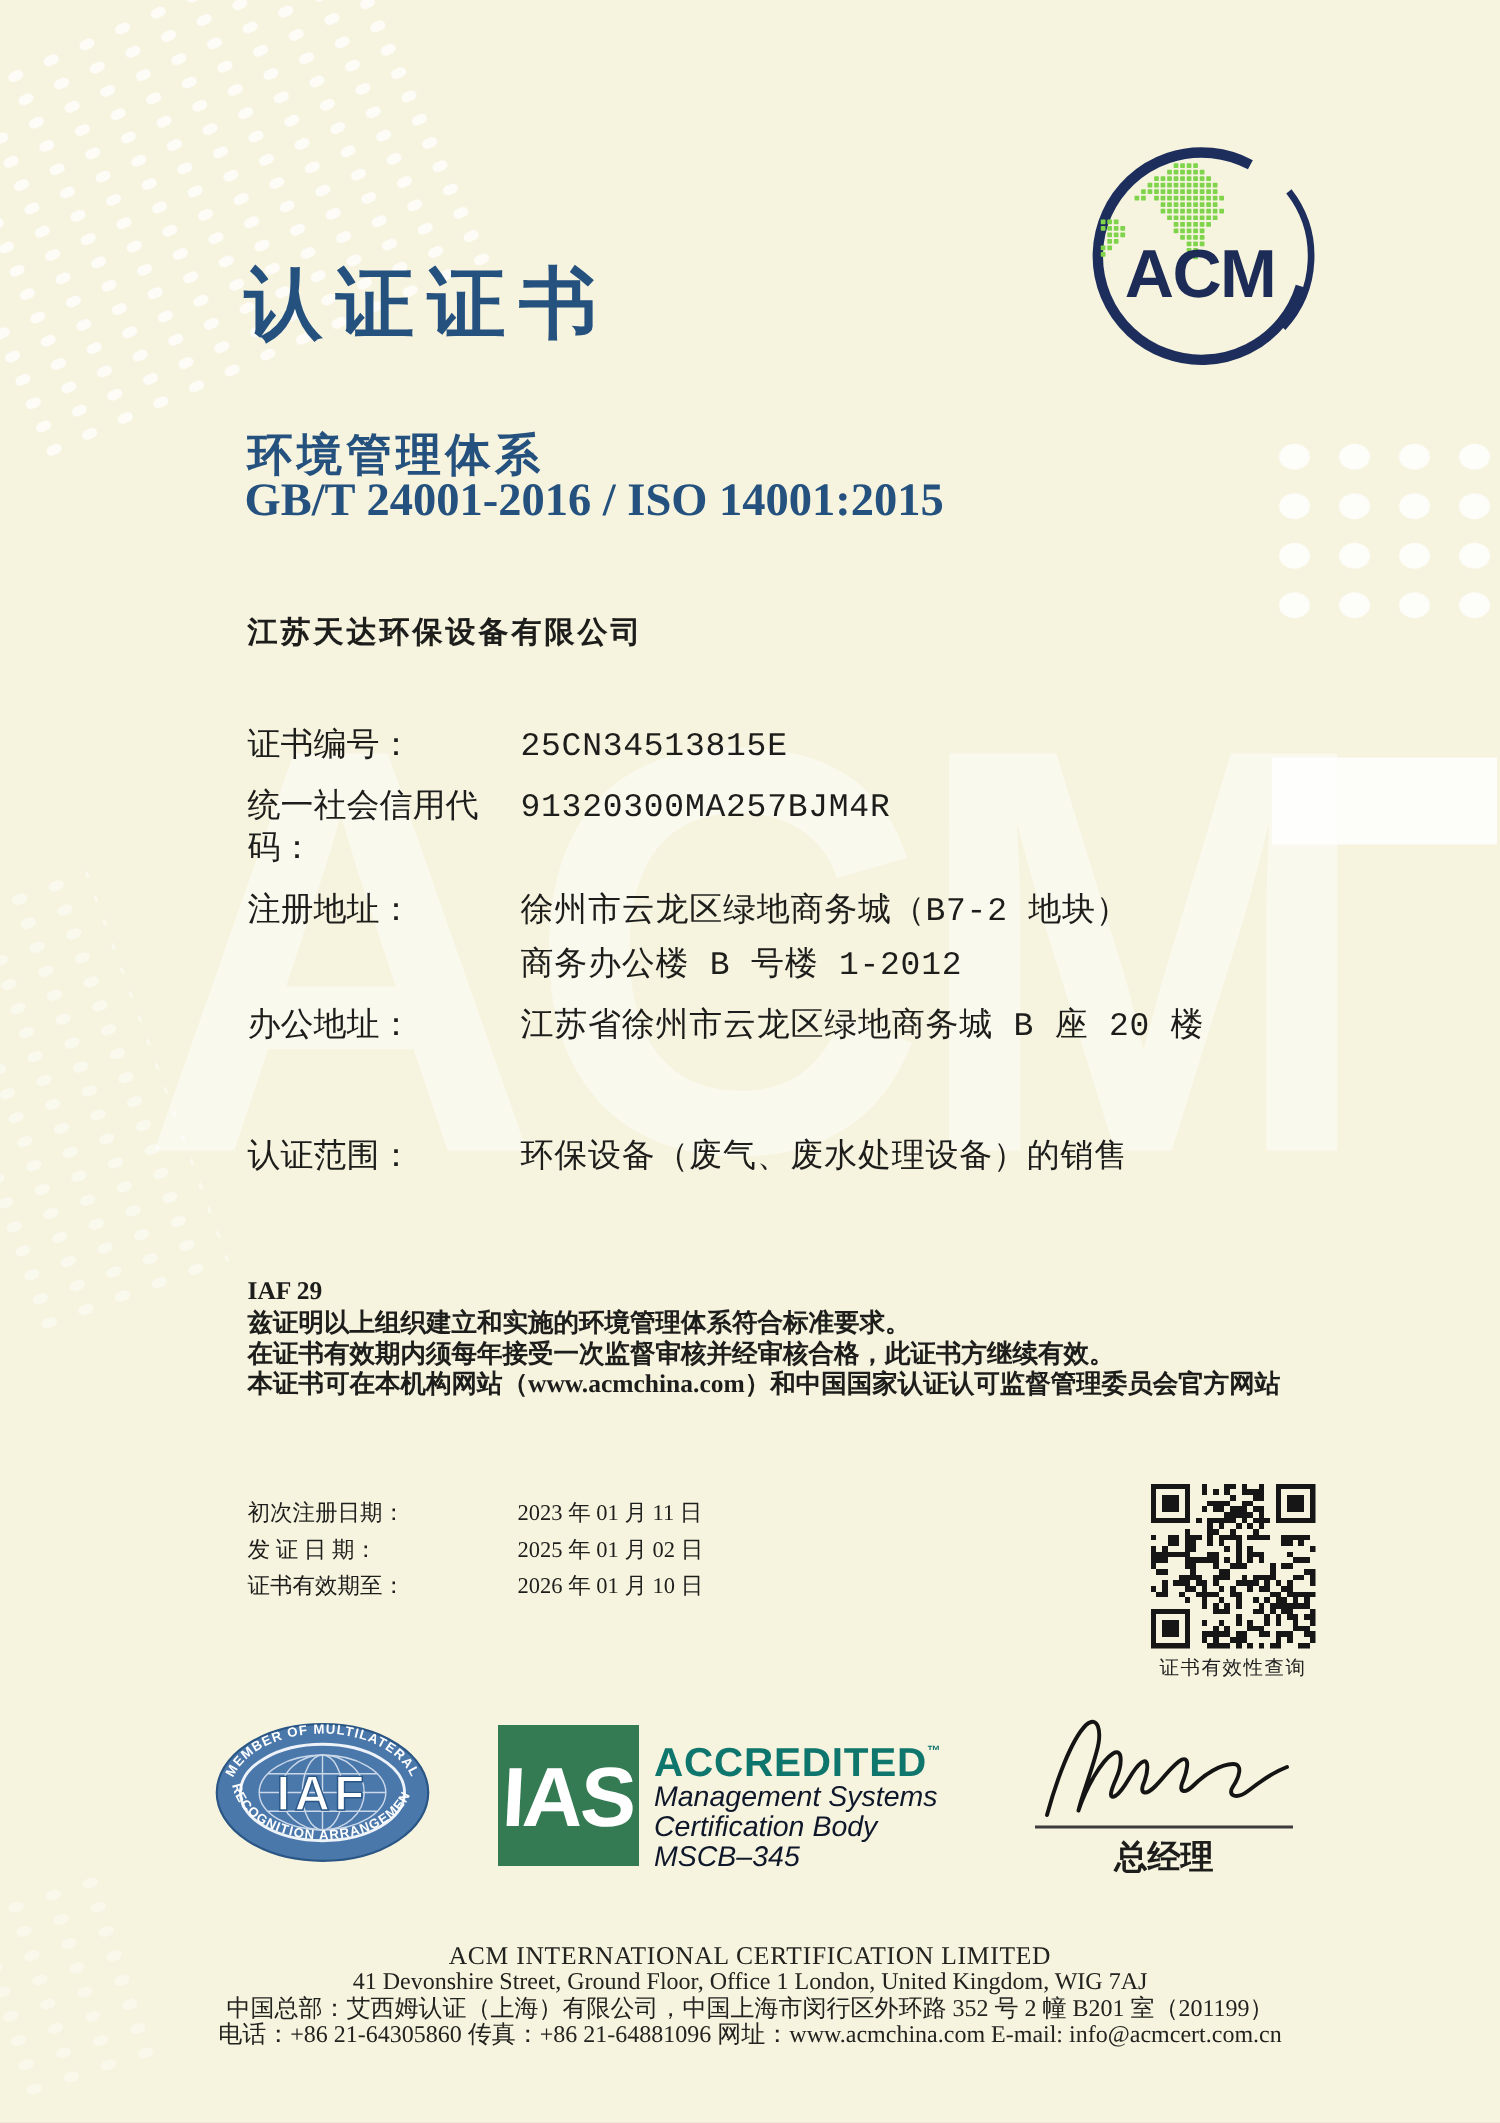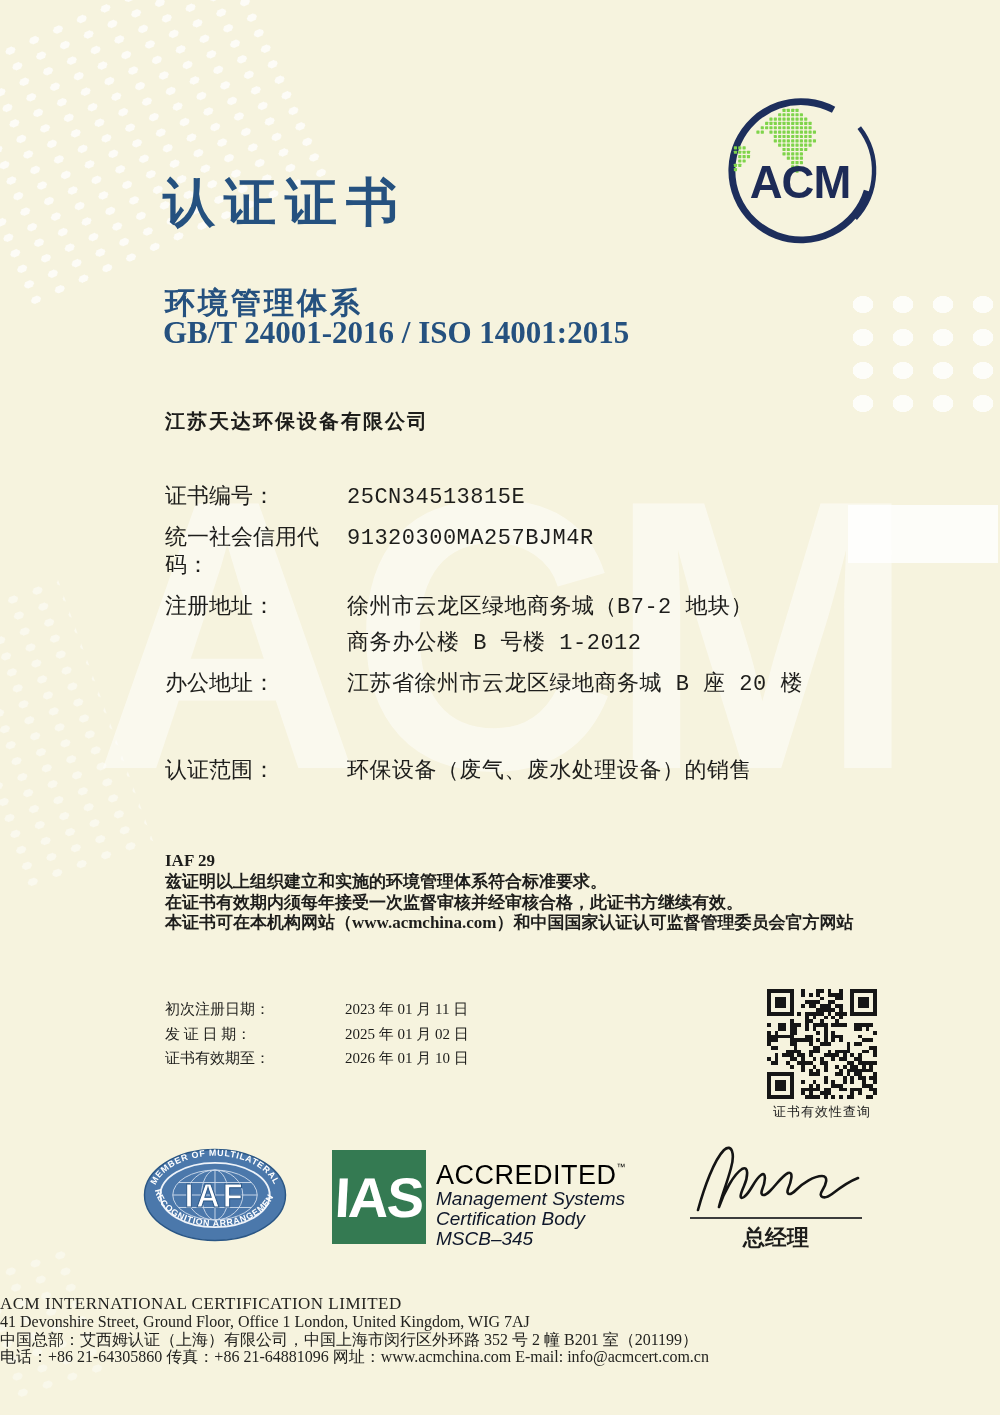--- a/index.html
+++ b/index.html
@@ -50,29 +50,29 @@
   .qr svg{width:110px;height:110px;display:block;margin:0 auto;}
   .qr-caption{margin-top:4px;font-size:13px;letter-spacing:1px;color:#222;}
   
   .iaf-badge{left:143px;top:1148px;width:144px;height:96px;}
   .iaf-arc{font-family:"Liberation Sans","DejaVu Sans",sans-serif;font-size:9.2px;font-weight:700;fill:#fff;letter-spacing:.8px;}
   .iaf-center{font-family:"Liberation Sans","DejaVu Sans",sans-serif;font-size:34px;font-weight:900;fill:#fff;stroke:#2a5685;stroke-width:1px;letter-spacing:3px;}
   .ias-badge{left:332px;top:1150px;display:flex;align-items:flex-start;font-family:"Liberation Sans","DejaVu Sans",sans-serif;}
   .ias-square{width:94px;height:94px;background:#347a52;display:flex;align-items:center;justify-content:center;}
   .ias-abbr{color:#fff;font-size:56px;font-weight:800;transform:skewX(-3deg);letter-spacing:-2px;}
   .ias-textcol{margin-left:10px;padding-top:3px;}
-  .ias-accredited{font-size:27px;font-weight:400;color:#000000;letter-spacing:.5px;line-height:28px;}
+  .ias-accredited{font-size:27px;font-weight:700;color:#0f766e;letter-spacing:.5px;line-height:28px;}
   .ias-accredited sup{font-size:9px;vertical-align:14px;}
   .ias-sub{font-size:19px;color:#0f172a;line-height:20px;font-style:italic;}
   
   .sig-svg{left:688px;top:1140px;width:178px;height:78px;}
   .sig-line{left:690px;top:1217px;width:172px;height:0;border-top:2px solid #3c3c3c;}
   .sig-role{left:690px;top:1223px;width:172px;text-align:center;font-size:22px;font-weight:700;}
   
-  .footer{left:0;right:0;top:1294px;text-align:left;color:#22221f;}
+  .footer{left:0;right:0;top:1294px;text-align:center;color:#22221f;}
   .f1{font-size:17px;letter-spacing:.5px;line-height:19px;}
   .f2{font-size:16px;line-height:17.6px;}
 </style>
 </head>
 <body>
 
 <div class="page">
 
   <div class="tex dots tex-tl"></div>
   <div class="tex tex-right"></div>

